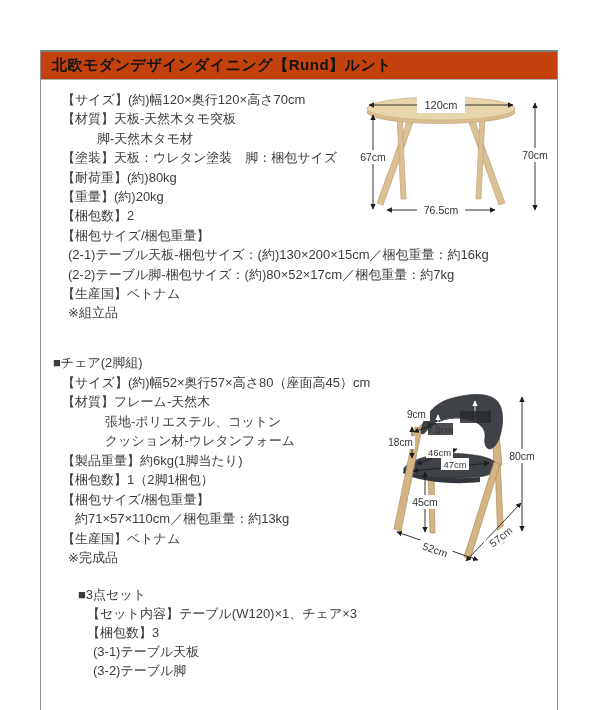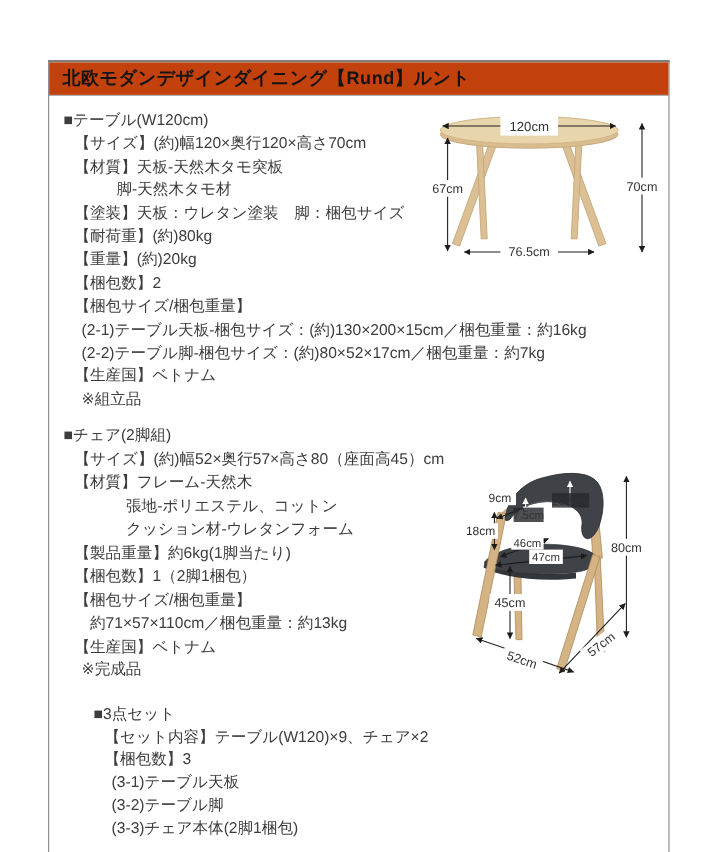--- a/index.html
+++ b/index.html
@@ -27,21 +27,20 @@
 </style>
 </head>
 <body>
 
 <div class="page">
   <div class="box">
 
     <div class="hdr">北欧モダンデザインダイニング【Rund】ルント</div>
 
     <div class="sec sec-table">
-      <div class="ln">■テーブル(W120cm)</div>
       <div class="ln in1">【サイズ】(約)幅120×奥行120×高さ70cm</div>
       <div class="ln in1">【材質】天板-天然木タモ突板</div>
       <div class="ln in4">脚-天然木タモ材</div>
       <div class="ln in1">【塗装】天板：ウレタン塗装　脚：梱包サイズ</div>
       <div class="ln in1">【耐荷重】(約)80kg</div>
       <div class="ln in1">【重量】(約)20kg</div>
       <div class="ln in1">【梱包数】2</div>
       <div class="ln in1">【梱包サイズ/梱包重量】</div>
       <div class="ln in2">(2-1)テーブル天板-梱包サイズ：(約)130×200×15cm／梱包重量：約16kg</div>
       <div class="ln in2">(2-2)テーブル脚-梱包サイズ：(約)80×52×17cm／梱包重量：約7kg</div>
@@ -58,25 +57,24 @@
       <div class="ln in1">【製品重量】約6kg(1脚当たり)</div>
       <div class="ln in1">【梱包数】1（2脚1梱包）</div>
       <div class="ln in1">【梱包サイズ/梱包重量】</div>
       <div class="ln in3">約71×57×110cm／梱包重量：約13kg</div>
       <div class="ln in1">【生産国】ベトナム</div>
       <div class="ln in2">※完成品</div>
     </div>
 
     <div class="sec sec-set">
       <div class="ln">■3点セット</div>
-      <div class="ln in1">【セット内容】テーブル(W120)×9、チェア×2</div>
+      <div class="ln in1">【セット内容】テーブル(W120)×1、チェア×3</div>
       <div class="ln in1">【梱包数】3</div>
       <div class="ln in2">(3-1)テーブル天板</div>
       <div class="ln in2">(3-2)テーブル脚</div>
-      <div class="ln in2">(3-3)チェア本体(2脚1梱包)</div>
     </div>
 
     <svg class="svg-table" width="210" height="140" viewBox="0 0 210 140">
       <defs>
         <marker id="t-ab" markerWidth="7" markerHeight="7" refX="5.5" refY="3" orient="auto-start-reverse">
           <path d="M0,0 L6,3 L0,6 Z" fill="#1c1c1c"></path>
         </marker>
       </defs>
 
       <g>

